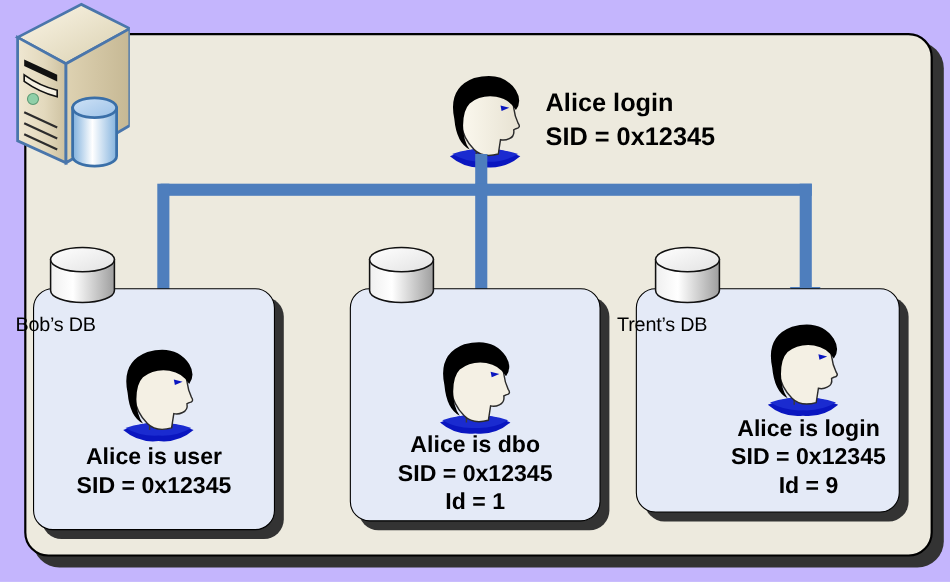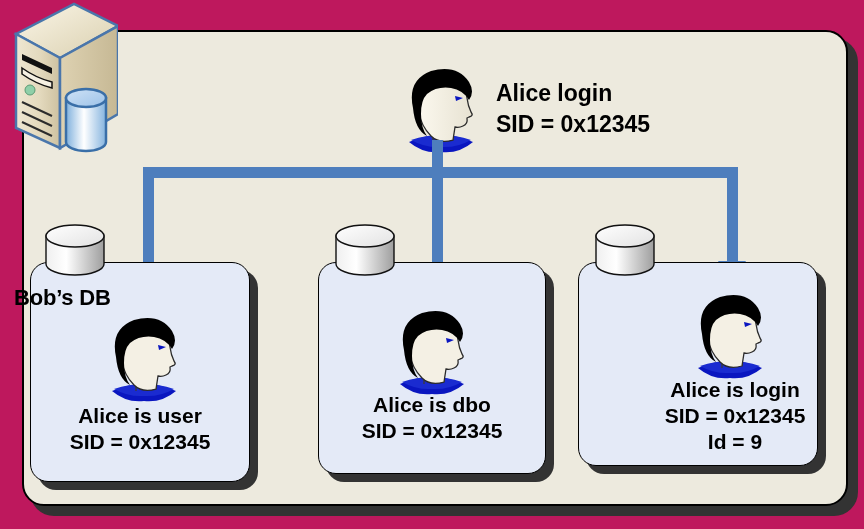--- a/index.html
+++ b/index.html
@@ -1,18 +1,18 @@
 <!DOCTYPE html>
 <html><head>
 <meta charset="utf-8">
 <style>
   html,body{margin:0;padding:0;background:#ffffff;}
   body{width:864px;height:529px;overflow:hidden;
        font-family:"Liberation Sans","DejaVu Sans",sans-serif;}
-  #stage{position:relative;width:864px;height:529px;background:#be185d;}
+  #stage{position:relative;width:864px;height:529px;background:#c4b5fd;}
 
   
   .server-shadow{
     position:absolute;left:30px;top:38px;width:828px;height:478px;
     background:#333333;border-radius:24px;
   }
   .server-box{
     position:absolute;left:22px;top:30px;width:826px;height:476px;
     background:#edeade;border:2px solid #000000;border-radius:22px;
     box-sizing:border-box;
@@ -32,21 +32,21 @@
     border-top:22px solid #4e7ebd;
   }
 
   
   .dbshadow{position:absolute;background:#333333;border-radius:18px;}
   .dbbox{
     position:absolute;background:#e4eaf7;border:1.5px solid #000000;
     border-radius:18px;box-sizing:border-box;
   }
   .dblabel{
-    position:absolute;color:#000000;font-size:22px;font-weight:bold;
+    position:absolute;color:#000000;font-size:18px;font-weight:normal;
     white-space:nowrap;letter-spacing:-0.2px;
   }
   .cyl{position:absolute;}
 
   
   .lines{position:absolute;text-align:center;color:#000;
          font-size:21px;font-weight:bold;line-height:26px;white-space:nowrap;}
   .lines div{display:block;}
 
   .toplabel{position:absolute;text-align:left;color:#000;
@@ -202,30 +202,32 @@
       <path d="M22,34 Q22,14 44,12 Q68,12 70,32 Q71,40 74,46 Q77,50 72,51 L70,52
                Q71,58 66,60 Q62,62 58,61 L56,74 Q42,78 34,70 Q24,60 22,46 Z" fill="#f4f0e4" stroke="#2b2b2b" stroke-width="1.3"></path>
       <path d="M16,42 Q10,14 34,5 Q60,-2 72,16 Q78,26 72,34 Q66,24 54,22
                Q40,20 30,28 Q24,34 24,48 Q24,62 30,70 Q18,64 16,42 Z" fill="#000000"></path>
       <path d="M58,30 l8,2 -7,3 z" fill="#0a16c0"></path>
     </svg>
   </div>
   <div class="lines" style="left:318px;top:392px;width:228px;">
     <div>Alice is dbo</div>
     <div>SID = 0x12345</div>
+    <div>Id = 1</div>
   </div>
 
   <div class="dbshadow" style="left:586px;top:270px;width:240px;height:204px;"></div>
   <div class="dbbox" style="left:578px;top:262px;width:240px;height:204px;"></div>
   <div class="cyl" style="left:592px;top:222px;width:66px;height:56px;">
     <svg width="66" height="56" viewBox="0 0 66 56">
       <path d="M4,14 L4,42 A29,11 0 0 0 62,42 L62,14 Z" fill="url(#gSilv)" stroke="#111" stroke-width="1.4"></path>
       <ellipse cx="33" cy="14" rx="29" ry="11" fill="url(#gSilvTop)" stroke="#111" stroke-width="1.4"></ellipse>
     </svg>
   </div>
+  <div class="dblabel" style="left:561px;top:285px;">Trent’s DB</div>
   <div class="face" style="left:686px;top:292px;width:88px;height:92px;">
     <svg width="88" height="92" viewBox="0 0 88 92">
       <path d="M12,76 Q44,62 76,76 Q62,88 44,86 Q26,88 12,76 Z" fill="#0a16c0"></path>
       <path d="M14,74 Q44,64 74,74 Q60,82 44,81 Q28,82 14,74 Z" fill="#1a2bd0"></path>
       <path d="M36,60 L36,76 M56,58 L56,74" stroke="#3a3a3a" stroke-width="1.3" fill="none"></path>
       <path d="M22,34 Q22,14 44,12 Q68,12 70,32 Q71,40 74,46 Q77,50 72,51 L70,52
                Q71,58 66,60 Q62,62 58,61 L56,74 Q42,78 34,70 Q24,60 22,46 Z" fill="#f4f0e4" stroke="#2b2b2b" stroke-width="1.3"></path>
       <path d="M16,42 Q10,14 34,5 Q60,-2 72,16 Q78,26 72,34 Q66,24 54,22
                Q40,20 30,28 Q24,34 24,48 Q24,62 30,70 Q18,64 16,42 Z" fill="#000000"></path>
       <path d="M58,30 l8,2 -7,3 z" fill="#0a16c0"></path>

